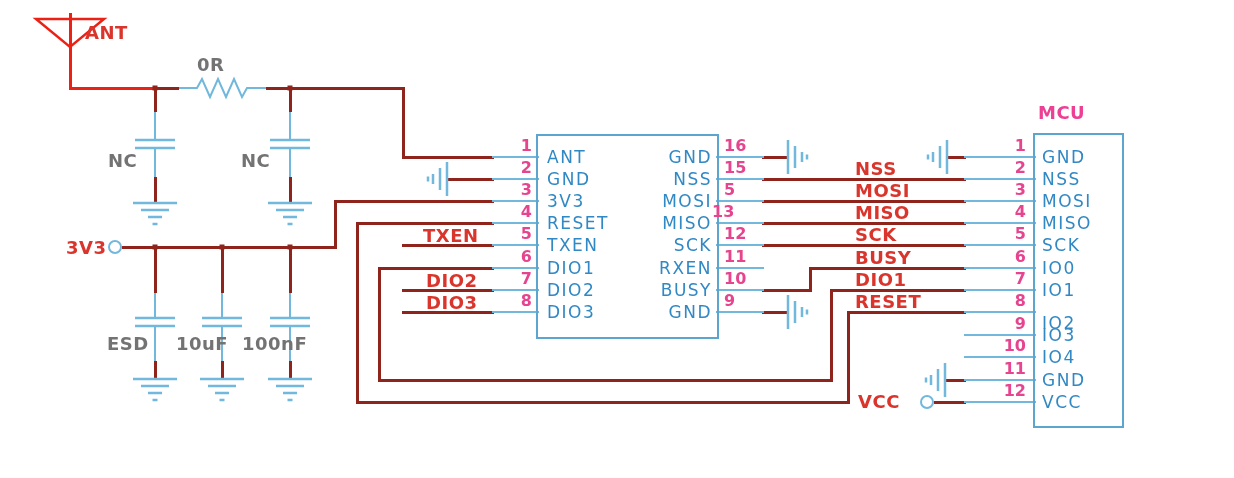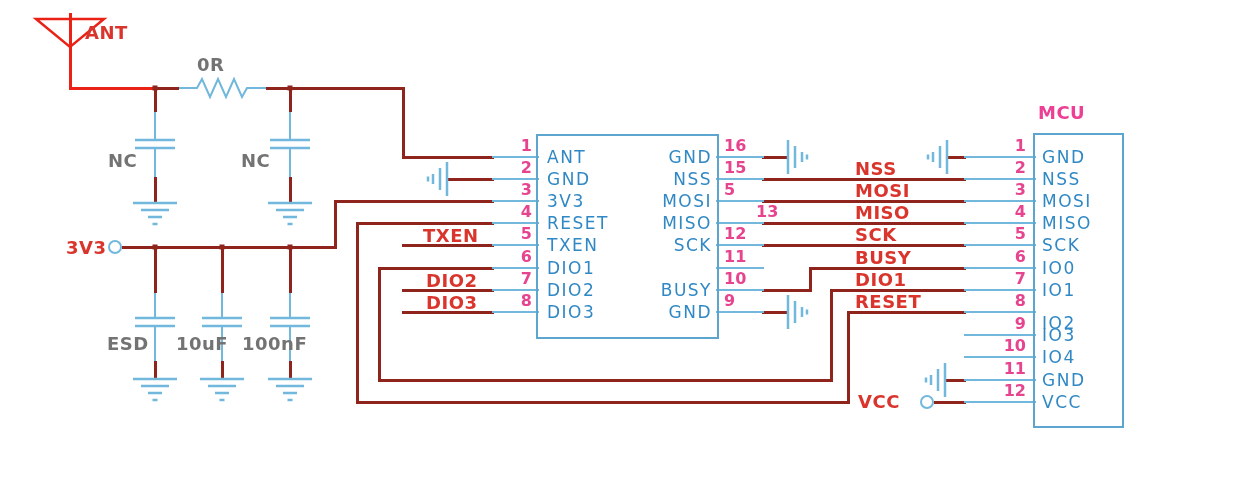--- a/index.html
+++ b/index.html
@@ -132,31 +132,32 @@
   <span class="txt pname" style="left:547px;top:190px">3V3</span>
   <span class="txt pname" style="left:547px;top:212px">RESET</span>
   <span class="txt pname" style="left:547px;top:234px">TXEN</span>
   <span class="txt pname" style="left:547px;top:257px">DIO1</span>
   <span class="txt pname" style="left:547px;top:279px">DIO2</span>
   <span class="txt pname" style="left:547px;top:301px">DIO3</span>
 
   <span class="txt pnum" style="left:724px;top:136px">16</span>
   <span class="txt pnum" style="left:724px;top:158px">15</span>
   <span class="txt pnum" style="left:724px;top:180px">5</span>
-  <span class="txt pnum" style="left:756px;top:202px">13</span>
+  <span class="txt pnum" style="left:712px;top:202px">13</span>
   <span class="txt pnum" style="left:724px;top:224px">12</span>
   <span class="txt pnum" style="left:724px;top:247px">11</span>
   <span class="txt pnum" style="left:724px;top:269px">10</span>
   <span class="txt pnum" style="left:724px;top:291px">9</span>
 
   <span class="txt pname rname" style="left:598px;top:146px">GND</span>
   <span class="txt pname rname" style="left:598px;top:168px">NSS</span>
   <span class="txt pname rname" style="left:598px;top:190px">MOSI</span>
   <span class="txt pname rname" style="left:598px;top:212px">MISO</span>
   <span class="txt pname rname" style="left:598px;top:234px">SCK</span>
+  <span class="txt pname rname" style="left:598px;top:257px">RXEN</span>
   <span class="txt pname rname" style="left:598px;top:279px">BUSY</span>
   <span class="txt pname rname" style="left:598px;top:301px">GND</span>
 
   <span class="txt pnum r" style="left:972px;top:136px">1</span>
   <span class="txt pnum r" style="left:972px;top:158px">2</span>
   <span class="txt pnum r" style="left:972px;top:180px">3</span>
   <span class="txt pnum r" style="left:972px;top:202px">4</span>
   <span class="txt pnum r" style="left:972px;top:224px">5</span>
   <span class="txt pnum r" style="left:972px;top:247px">6</span>
   <span class="txt pnum r" style="left:972px;top:269px">7</span>

